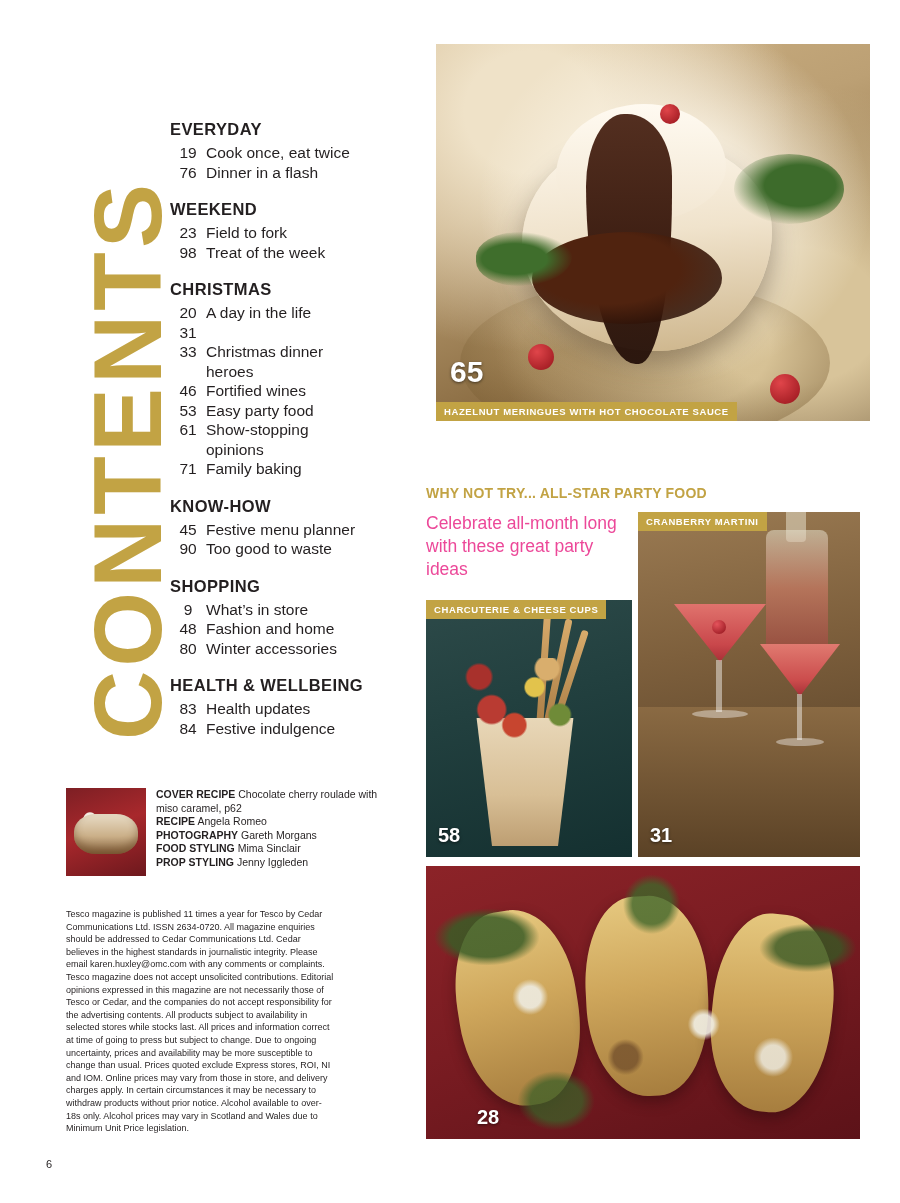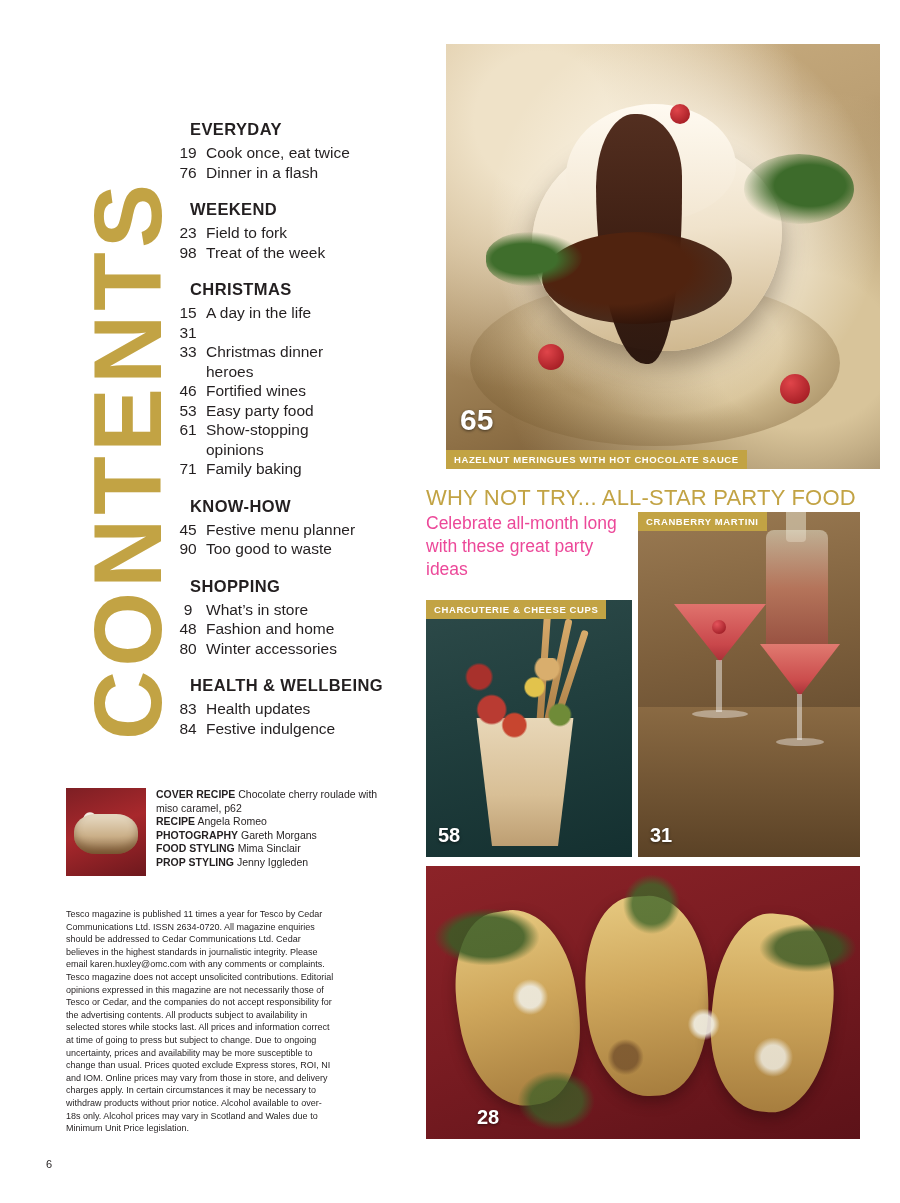--- a/index.html
+++ b/index.html
@@ -33,21 +33,20 @@
     left: 170px; top: 120px;
     width: 220px;
   }
   .toc-section { margin-bottom: 18px; }
   .toc-head {
     font-size: 16.5px;
     font-weight: bold;
     letter-spacing: .4px;
     margin-bottom: 4px;
     color: #231f20;
-    margin-left: 20px;
   }
   .toc-row {
     display: flex;
     font-size: 15.5px;
     line-height: 19.5px;
     color: #231f20;
   }
   .toc-num {
     width: 36px;
     flex: 0 0 36px;
@@ -123,21 +122,21 @@
   .cap-tag.top { top: 0; bottom: auto; }
   .pg-num {
     position: absolute;
     color: #ffffff;
     font-weight: bold;
     text-shadow: 0 1px 3px rgba(0,0,0,.55);
   }
 
   
   #hero {
-    left: 446px; top: 44px; width: 434px; height: 425px;
+    left: 436px; top: 44px; width: 434px; height: 377px;
     background:
       radial-gradient(ellipse at 55% 42%, #fbf4e6 0 16%, rgba(251,244,230,0) 58%),
       radial-gradient(ellipse at 22% 18%, #efe2c8 0 14%, rgba(239,226,200,0) 55%),
       radial-gradient(ellipse at 82% 72%, #d8c49a 0 18%, rgba(216,196,154,0) 60%),
       linear-gradient(160deg, #cdb183 0%, #bca074 35%, #8d6f45 70%, #5d4528 100%);
     text-decoration: underline;
   }
   #hero .blob1 {
     position: absolute; left: 86px; top: 92px; width: 250px; height: 215px;
     border-radius: 48% 52% 46% 54%/50% 44% 56% 50%;
@@ -181,22 +180,22 @@
     position: absolute; left: 24px; top: 236px; width: 370px; height: 166px;
     border-radius: 50%;
     background: radial-gradient(ellipse at 50% 40%, rgba(205,178,122,.15) 0 48%, rgba(120,92,50,.45) 78%, rgba(90,68,36,.65) 100%);
   }
 
   
   .wnt-head {
     position: absolute;
     left: 426px; top: 485px;
     width: 440px;
-    font-size: 22px;
-    font-weight: normal;
+    font-size: 14px;
+    font-weight: bold;
     color: #c2a344;
     letter-spacing: .2px;
   }
   .wnt-sub {
     position: absolute;
     left: 426px; top: 512px;
     width: 200px;
     font-size: 17.5px;
     line-height: 23px;
     color: #ec4899;
@@ -335,21 +334,21 @@
       </div>
       <div class="toc-row">
         <span class="toc-num">98</span>
         <span class="toc-label">Treat of the week</span>
       </div>
     </div>
 
     <div class="toc-section">
       <div class="toc-head">CHRISTMAS</div>
       <div class="toc-row">
-        <span class="toc-num">15</span>
+        <span class="toc-num">20</span>
         <span class="toc-label">A day in the life</span>
       </div>
       <div class="toc-row">
         <span class="toc-num">31</span>
       </div>
       <div class="toc-row">
         <span class="toc-num">33</span>
         <span class="toc-label">
           <span>Christmas dinner</span>
           <span class="cont">heroes</span>

